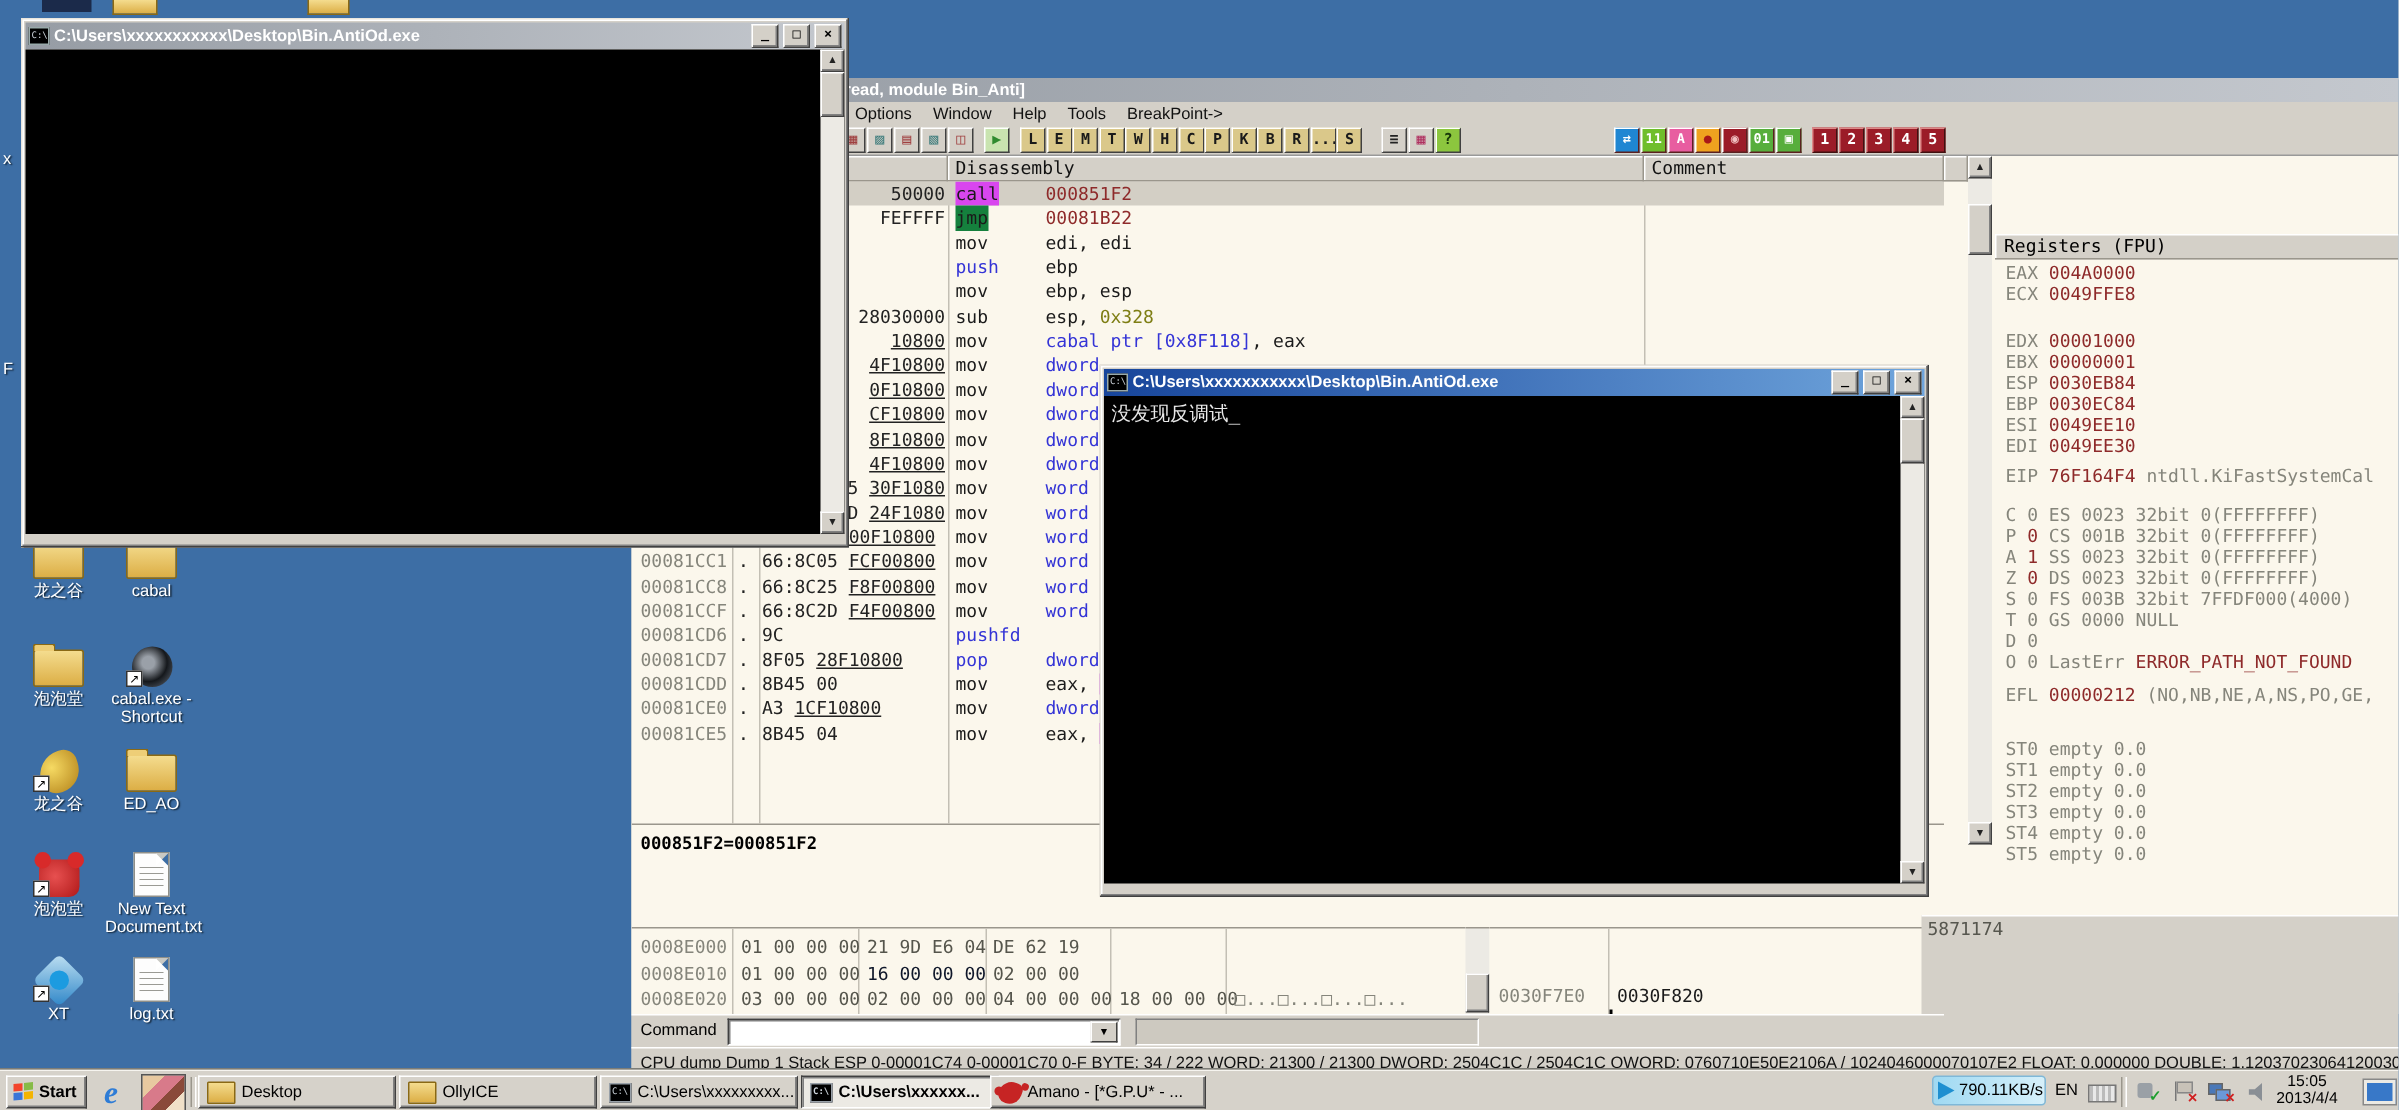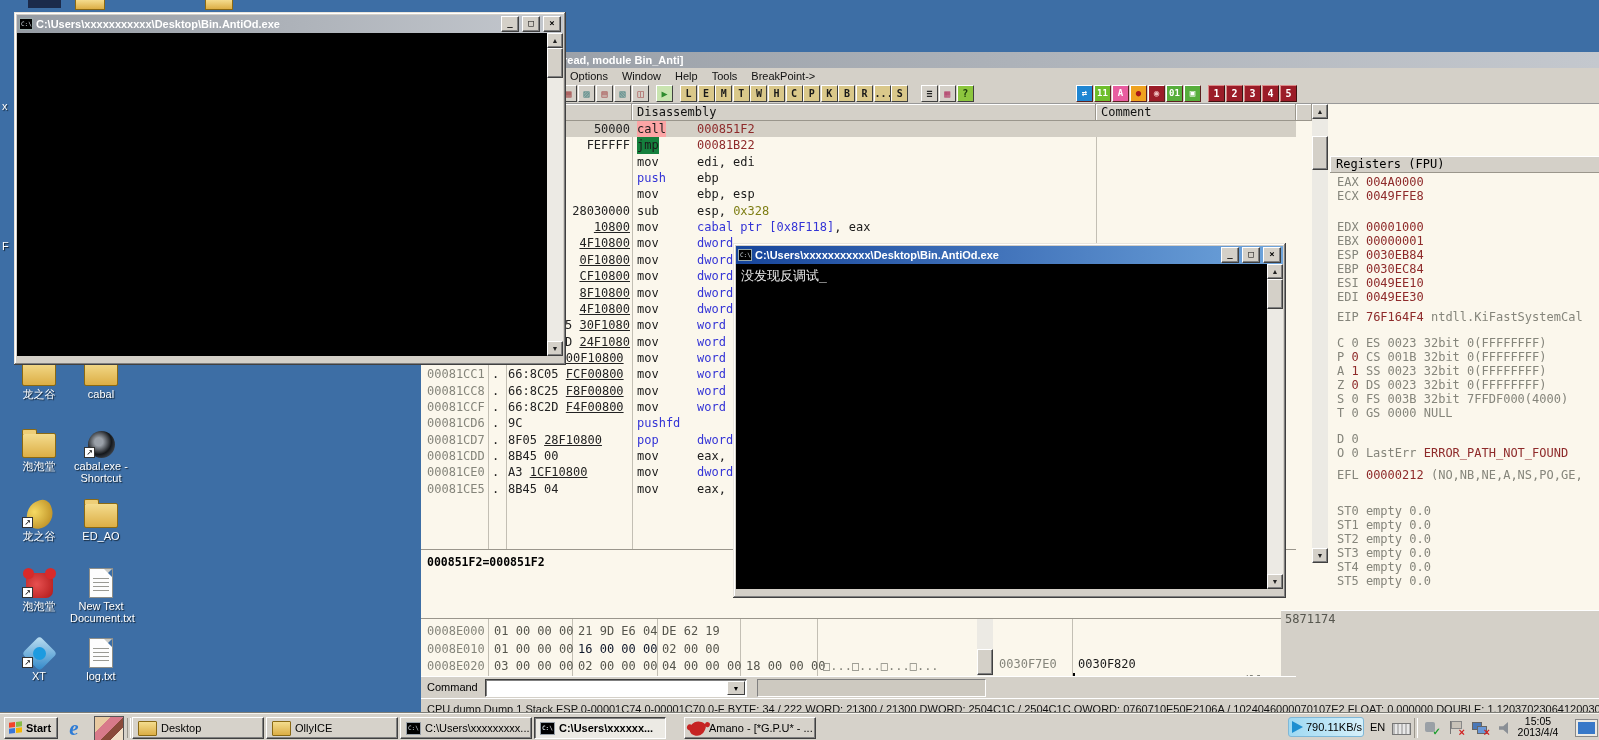--- a/index.html
+++ b/index.html
@@ -34,21 +34,21 @@
 .mono{font:12px "DejaVu Sans Mono",monospace}
 .drow{position:absolute;left:0;width:875px;height:16.35px;line-height:16.3px}
 .drow.sel{background:#D3CFC5}
 .da{position:absolute;left:6px;color:#85857B}
 .dd{position:absolute;left:71px;color:#222}
 .db{position:absolute;left:87px;width:122px;overflow:hidden;white-space:nowrap;color:#222}
 .db.tail{text-align:right}
 .dm{position:absolute;left:216px}
 .dops{position:absolute;left:276px;white-space:nowrap}
 .cN{color:#85857B}.cK{color:#1A1A1A}.cM{color:#8E2A2A}.cB{color:#3434D6}.cG{color:#7E7E14}
-.hC{background:#fca5a5}.hY{background:#15803d}
+.hC{background:#d946ef}.hY{background:#15803d}
 .infopane{position:absolute;left:0;top:445px;width:875px;height:69px;background:#FBF7EC;border-top:1px solid #9A968C;font:bold 11.5px "DejaVu Sans Mono",monospace;color:#000;padding:5px 0 0 6px;box-sizing:border-box}
 .lowpane{position:absolute;top:514px;height:110px;background:#FBF7EC;border-top:1px solid #9A968C;overflow:hidden}
 .hrow{position:absolute;left:0;width:556px;height:17.6px;line-height:17.4px;white-space:nowrap}
 .srow{position:absolute;left:0;width:303px;height:16.5px;line-height:16.3px;white-space:nowrap}
 .sval{position:absolute;left:85px;color:#1A1A1A}
 .sval.br{border-left:2px solid #000;padding-left:3px;margin-left:-5px}
 .regs{position:absolute;left:909px;top:52px;width:269px;height:506px;background:#FBF7EC;overflow:hidden}
 .reghead{height:17px;background:#D4D0C8;border-bottom:1px solid #9A968C;box-shadow:inset 1px 1px 0 #fff;font:12px "DejaVu Sans Mono",monospace;padding:1px 0 0 6px;box-sizing:border-box;color:#000}
 .rline{padding-left:7px;white-space:nowrap;line-height:16.3px;font:12px "DejaVu Sans Mono",monospace}
 .strip{position:absolute;left:860px;top:506px;width:318px;height:16px;background:#D4D0C8;border-top:1px solid #fff;font:12px "DejaVu Sans Mono",monospace;color:#56564E;padding:1px 0 0 4px;box-sizing:border-box}
@@ -484,21 +484,21 @@
           <div class="rline" style="margin-top:0px"><span class="cN">EBP </span><span class="cM">0030EC84</span></div>
           <div class="rline" style="margin-top:0px"><span class="cN">ESI </span><span class="cM">0049EE10</span></div>
           <div class="rline" style="margin-top:0px"><span class="cN">EDI </span><span class="cM">0049EE30</span></div>
           <div class="rline" style="margin-top:6px"><span class="cN">EIP </span><span class="cM">76F164F4</span><span class="cN"> ntdll.KiFastSystemCal</span></div>
           <div class="rline" style="margin-top:12px"><span class="cN">C 0  ES 0023 32bit 0(FFFFFFFF)</span></div>
           <div class="rline" style="margin-top:0px"><span class="cN">P </span><span class="cM">0</span><span class="cN">  CS 001B 32bit 0(FFFFFFFF)</span></div>
           <div class="rline" style="margin-top:0px"><span class="cN">A </span><span class="cM">1</span><span class="cN">  SS 0023 32bit 0(FFFFFFFF)</span></div>
           <div class="rline" style="margin-top:0px"><span class="cN">Z </span><span class="cM">0</span><span class="cN">  DS 0023 32bit 0(FFFFFFFF)</span></div>
           <div class="rline" style="margin-top:0px"><span class="cN">S 0  FS 003B 32bit 7FFDF000(4000)</span></div>
           <div class="rline" style="margin-top:0px"><span class="cN">T 0  GS 0000 NULL</span></div>
-          <div class="rline" style="margin-top:12px"><span class="cN">D 0</span></div>
+          <div class="rline" style="margin-top:0px"><span class="cN">D 0</span></div>
           <div class="rline" style="margin-top:0px"><span class="cN">O 0  LastErr </span><span class="cM">ERROR_PATH_NOT_FOUND</span></div>
           <div class="rline" style="margin-top:8px"><span class="cN">EFL </span><span class="cM">00000212</span><span class="cN"> (NO,NB,NE,A,NS,PO,GE,</span></div>
           <div class="rline" style="margin-top:22px"><span class="cN">ST0 empty 0.0</span></div>
           <div class="rline" style="margin-top:0px"><span class="cN">ST1 empty 0.0</span></div>
           <div class="rline" style="margin-top:0px"><span class="cN">ST2 empty 0.0</span></div>
           <div class="rline" style="margin-top:0px"><span class="cN">ST3 empty 0.0</span></div>
           <div class="rline" style="margin-top:0px"><span class="cN">ST4 empty 0.0</span></div>
           <div class="rline" style="margin-top:0px"><span class="cN">ST5 empty 0.0</span></div>
         </div>
     </div>
@@ -576,21 +576,21 @@
         <span>OllyICE</span>
       </div>
       <div class="tkbtn" style="left:400px;width:132px">
         <span class="tconsole">C:\</span>
         <span>C:\Users\xxxxxxxxx...</span>
       </div>
       <div class="tkbtn pressed" style="left:534px;width:132px">
         <span class="tconsole">C:\</span>
         <span>C:\Users\xxxxxx...</span>
       </div>
-      <div class="tkbtn" style="left:684px;width:132px">
+      <div class="tkbtn" style="left:660px;width:144px">
         <span class="tsplat"></span>
         <span>Amano - [*G.P.U* - ...</span>
       </div>
     </div>
 
   <div class="abs" style="left:1288px;top:4px;width:76px;height:20px;background:linear-gradient(90deg,#9FD9F2,#D6F0FA);border:1px solid #7FB8D8;border-radius:3px;display:flex;align-items:center;gap:3px;padding:0 3px;box-sizing:border-box">
     <span style="width:0;height:0;border-top:6px solid transparent;border-bottom:6px solid transparent;border-left:11px solid #1E8FD0"></span>
     <span style="font-size:11px;color:#000">790.11KB/s</span>
   </div>
   <span class="abs" style="left:1370px;top:8px;font-size:11px;color:#000">EN</span>

